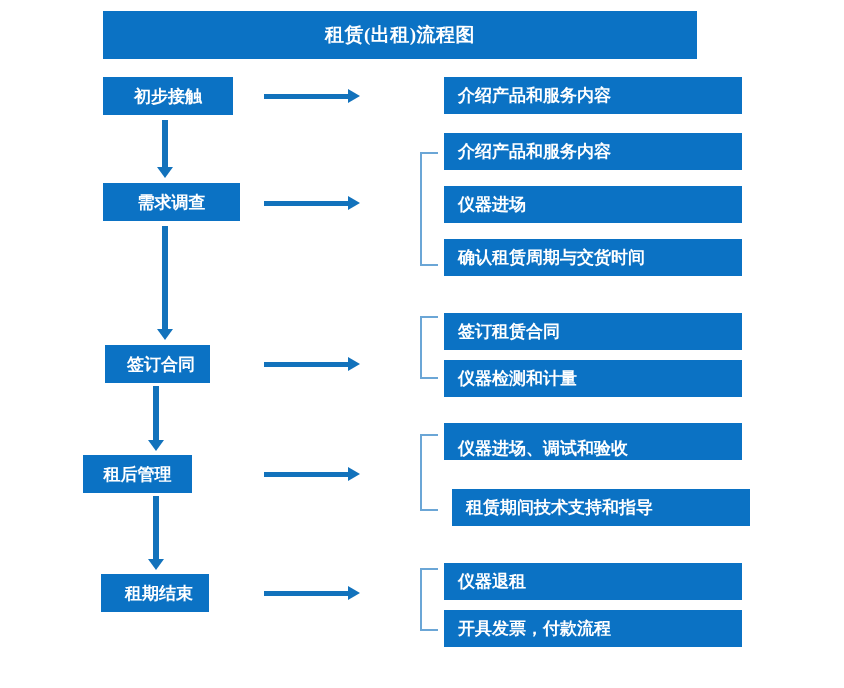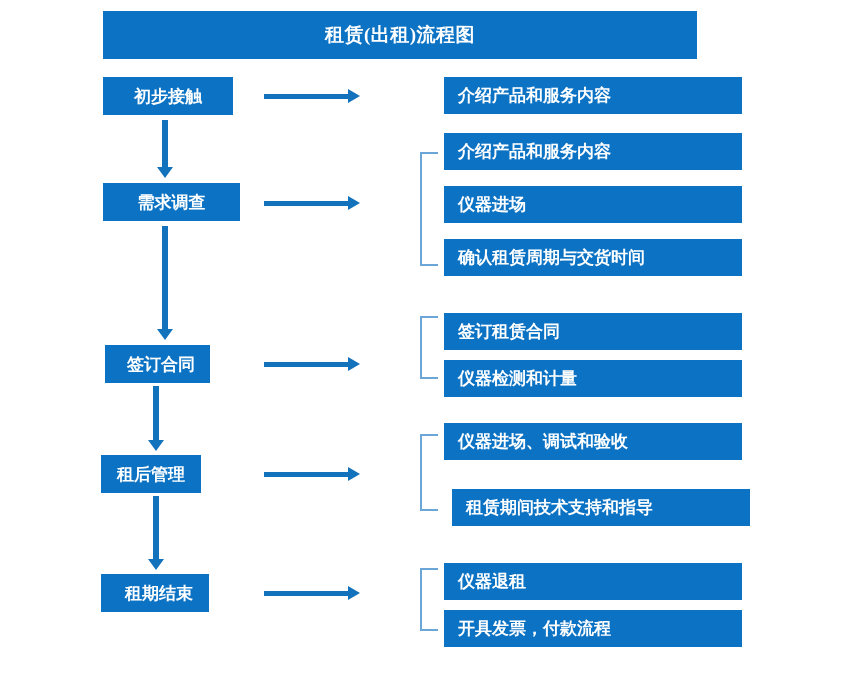--- a/index.html
+++ b/index.html
@@ -120,21 +120,21 @@
 </div>
 
 <div class="box left" style="left:103px; top:183px; width:137px;">
   <span>需求调查</span>
 </div>
 
 <div class="box left" style="left:105px; top:345px; width:105px;padding-left:7px;">
   <span>签订合同</span>
 </div>
 
-<div class="box left" style="left:101px; top:455px; width:100px;">
+<div class="box left" style="left:83px; top:455px; width:109px;">
   <span>租后管理</span>
 </div>
 
 <div class="box left" style="left:101px; top:574px; width:108px;padding-left:8px;">
   <span>租期结束</span>
 </div>
 
 <div class="v-arrow" style="left:157px; top:120px; height:58px;">
   <div class="shaft" style="height:48px;"></div>
   <div class="head" style="top:47px;"></div>
@@ -205,21 +205,21 @@
 </div>
 
 <div class="box right" style="top:313px;">
   <span>签订租赁合同</span>
 </div>
 
 <div class="box right" style="top:360px;">
   <span>仪器检测和计量</span>
 </div>
 
-<div class="box right" style="top:423px;">
+<div class="box right" style="top:423px;align-items:flex-end;">
   <span>仪器进场、调试和验收</span>
 </div>
 
 <div class="box right" style="top:489px;margin-left:8px;">
   <span>租赁期间技术支持和指导</span>
 </div>
 
 <div class="box right" style="top:563px;">
   <span>仪器退租</span>
 </div>

